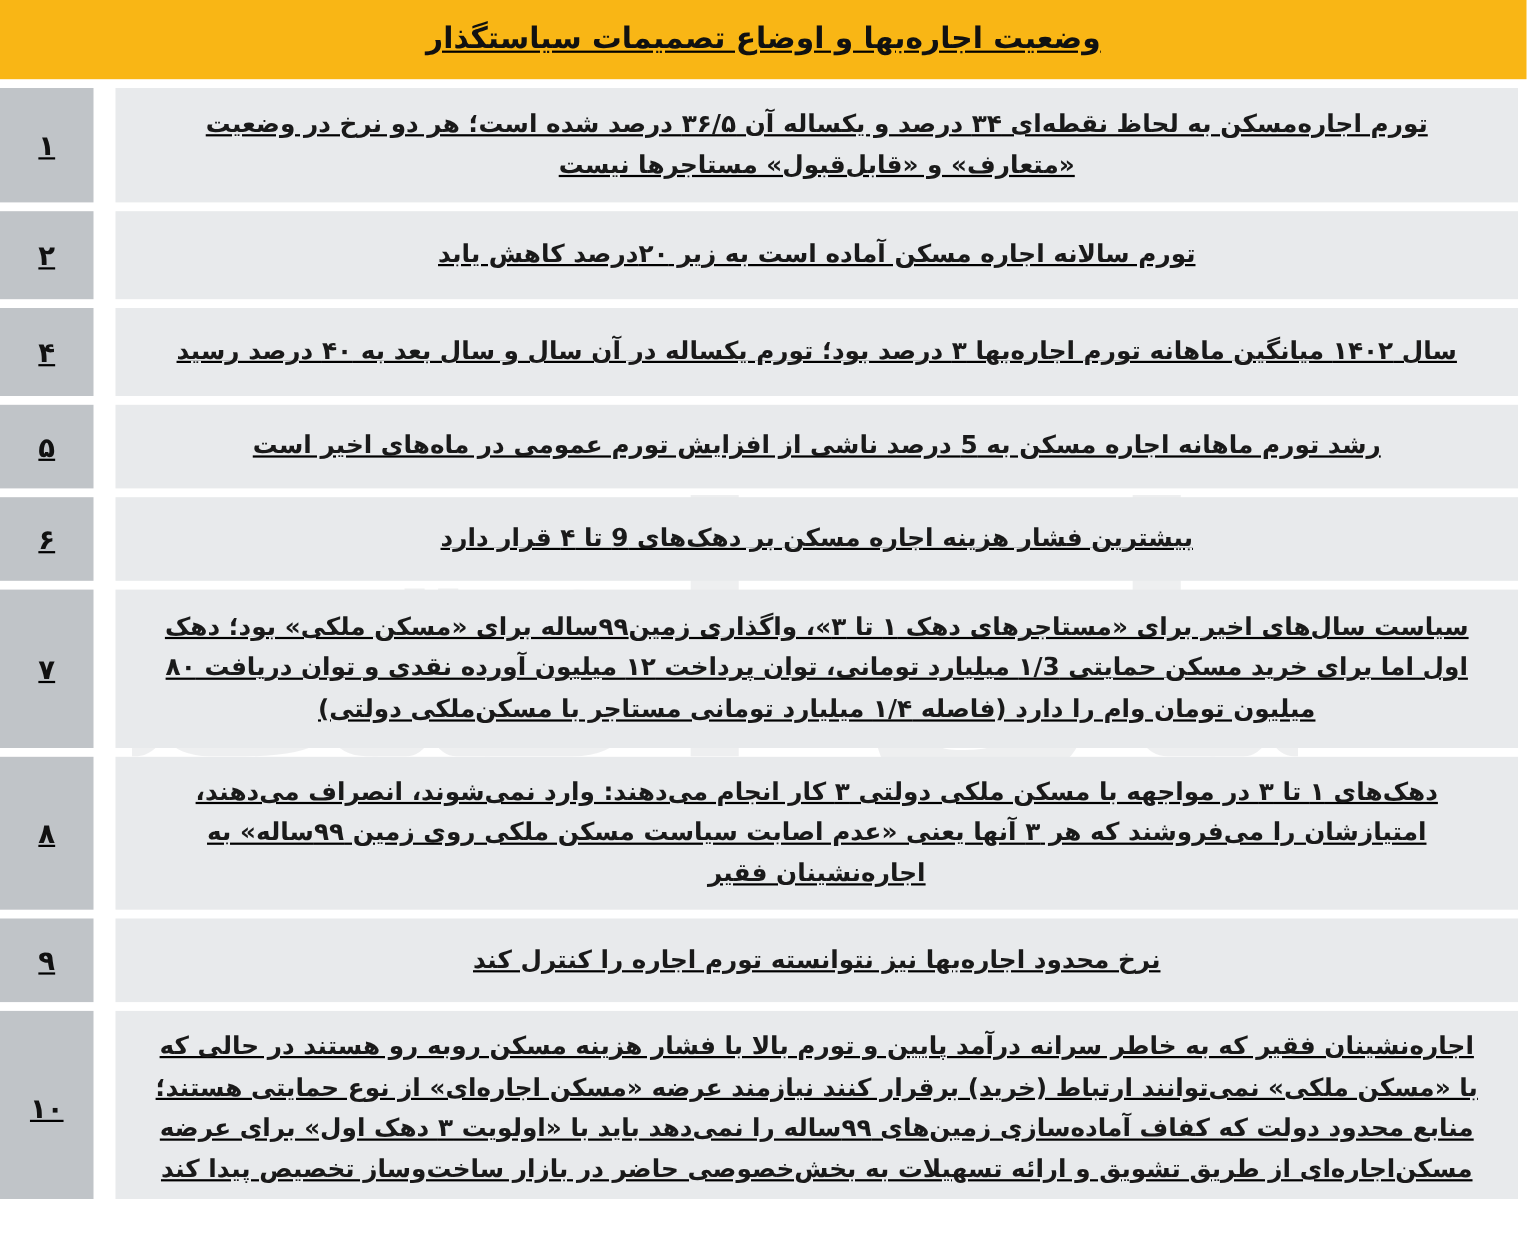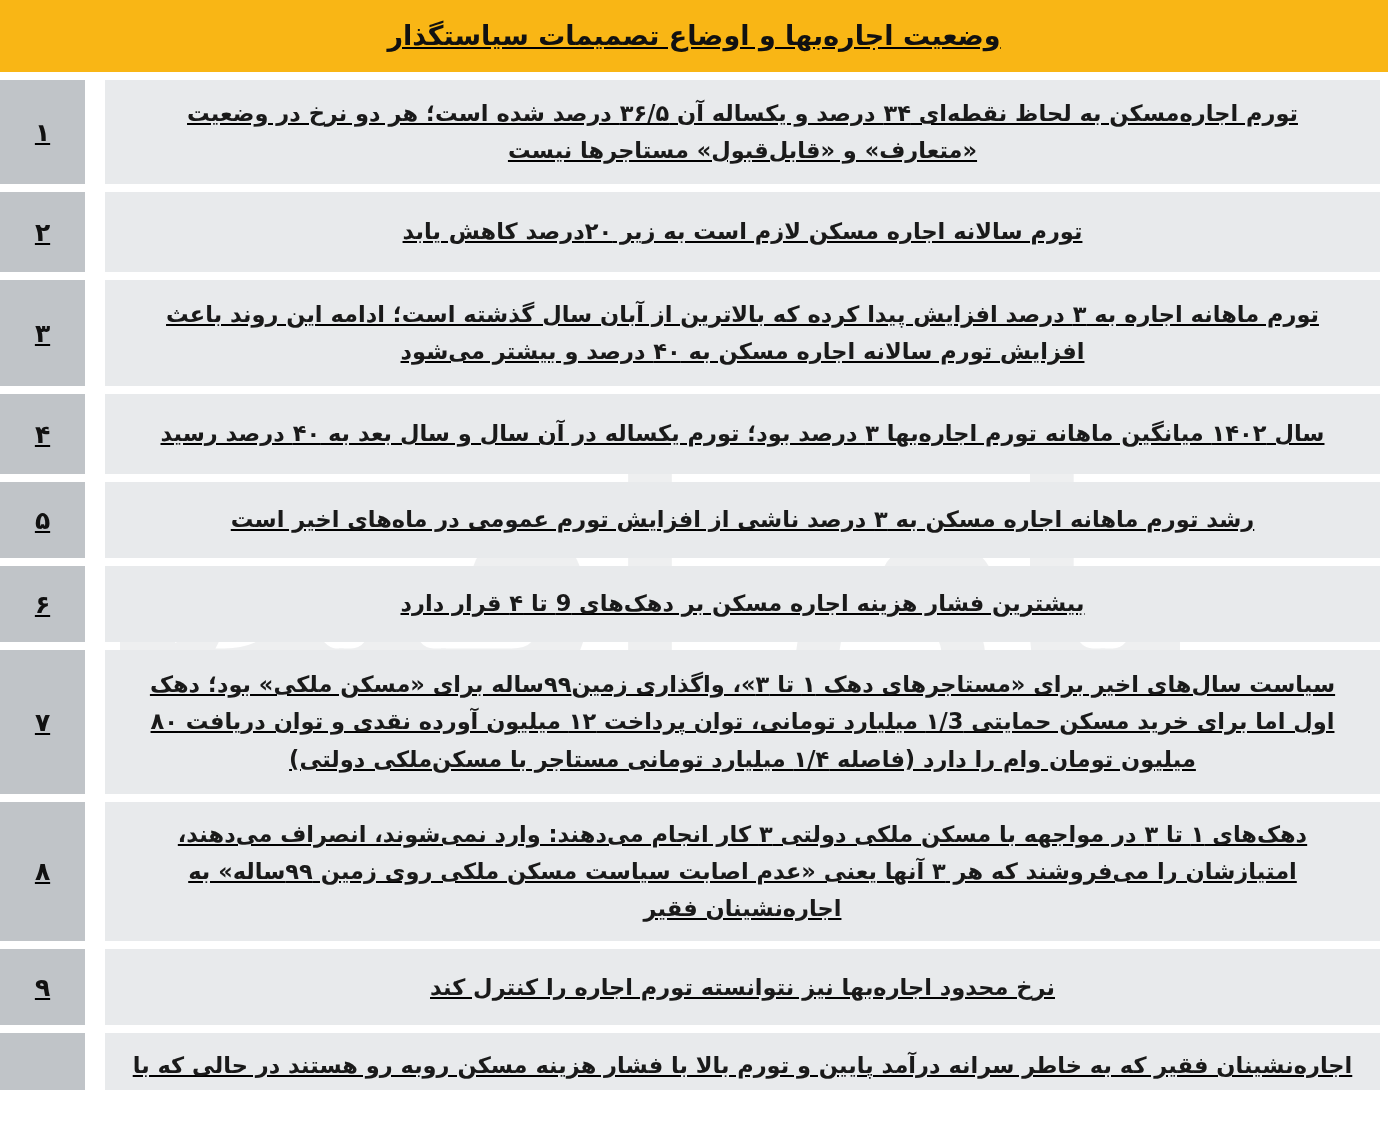--- a/index.html
+++ b/index.html
@@ -86,21 +86,21 @@
   }
   .row:last-child { margin-bottom: 0; }
 
   .cell-text {
     flex: 1 1 auto;
     background: #e8eaec;
     margin-left: 20px;   
     margin-right: 8px;  
     display: flex;
     align-items: center;
-    padding: 14px 22px;
+    padding: 14px 34px;
     min-height: 74px;
   }
   .cell-text p {
     font-size: 22.5px;
     font-weight: 700;
     line-height: 1.65;
     color: #1a1a1a;
     text-align: center;
     direction: rtl;
     width: 100%;
@@ -152,48 +152,40 @@
       <div class="cell-text">
         <p>تورم اجاره‌مسکن به لحاظ نقطه‌ای ۳۴ درصد و یکساله آن ۳۶/۵ درصد شده است؛ هر دو نرخ در وضعیت «متعارف» و «قابل‌قبول» مستاجرها نیست</p>
       </div>
       <div class="cell-num">
         <span>۱</span>
       </div>
     </div>
 
     <div class="row r2">
       <div class="cell-text">
-        <p>تورم سالانه اجاره مسکن لازم است به زیر ۲۰درصد کاهش یابد</p>
+        <p>تورم سالانه اجاره مسکن آماده است به زیر ۲۰درصد کاهش یابد</p>
       </div>
       <div class="cell-num">
         <span>۲</span>
       </div>
     </div>
 
-    <div class="row r3">
-      <div class="cell-text">
-        <p>تورم ماهانه اجاره به ۳ درصد افزایش پیدا کرده که بالاترین از آبان سال گذشته است؛ ادامه این روند باعث افزایش تورم سالانه اجاره مسکن به ۴۰ درصد و بیشتر می‌شود</p>
-      </div>
-      <div class="cell-num">
-        <span>۳</span>
-      </div>
-    </div>
 
     <div class="row r4">
       <div class="cell-text">
         <p>سال ۱۴۰۲ میانگین ماهانه تورم اجاره‌بها ۳ درصد بود؛ تورم یکساله در آن سال و سال بعد به ۴۰ درصد رسید</p>
       </div>
       <div class="cell-num">
         <span>۴</span>
       </div>
     </div>
 
     <div class="row r5">
       <div class="cell-text">
-        <p>رشد تورم ماهانه اجاره مسکن به ۳ درصد ناشی از افزایش تورم عمومی در ماه‌های اخیر است</p>
+        <p>رشد تورم ماهانه اجاره مسکن به 5 درصد ناشی از افزایش تورم عمومی در ماه‌های اخیر است</p>
       </div>
       <div class="cell-num">
         <span>۵</span>
       </div>
     </div>
 
     <div class="row r6">
       <div class="cell-text">
         <p>بیشترین فشار هزینه اجاره مسکن بر دهک‌های 9 تا ۴ قرار دارد</p>
       </div>

